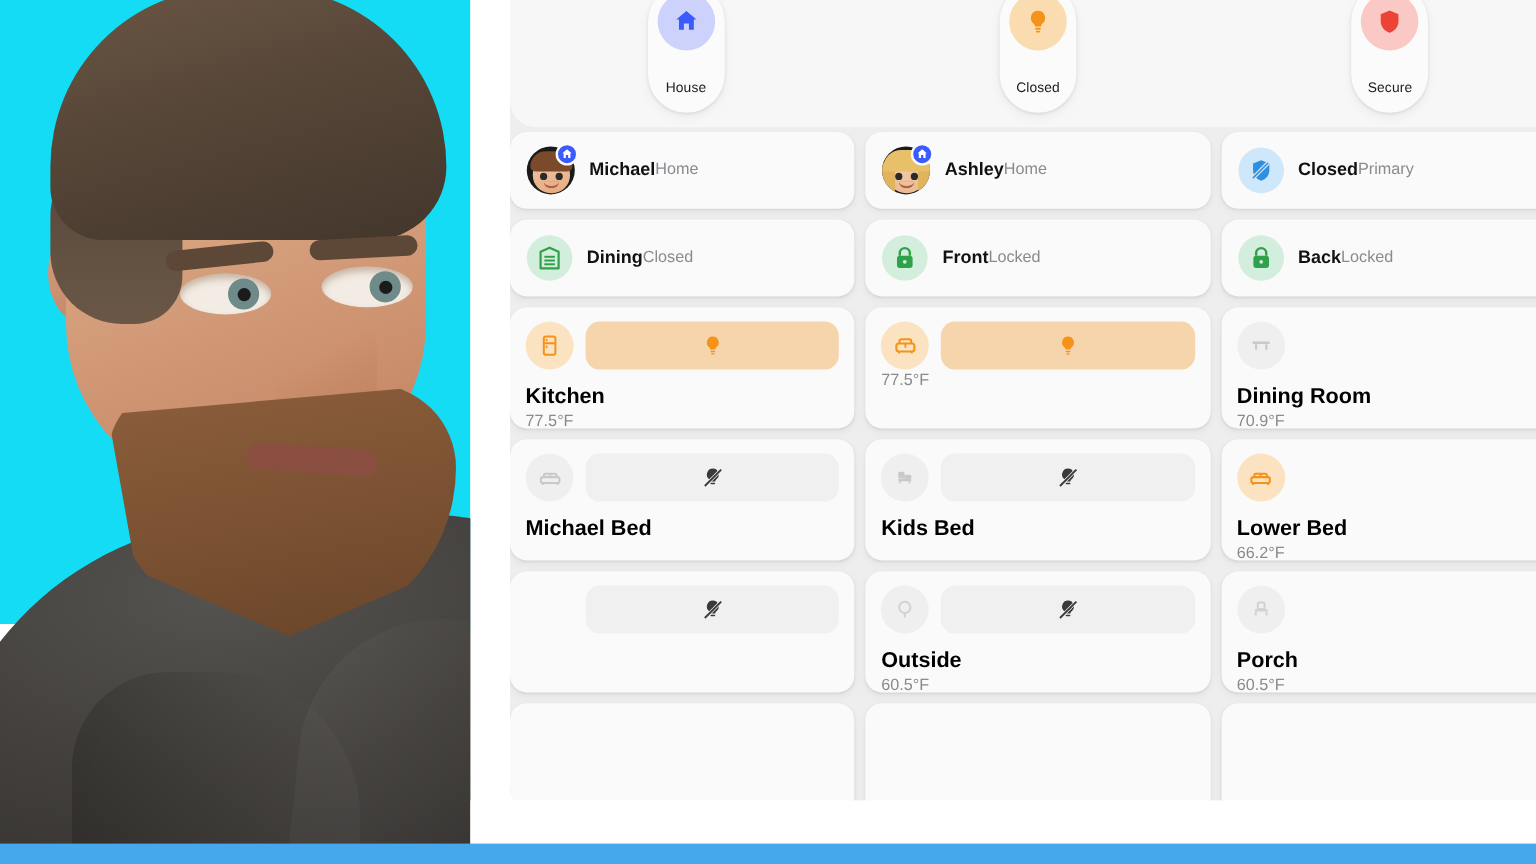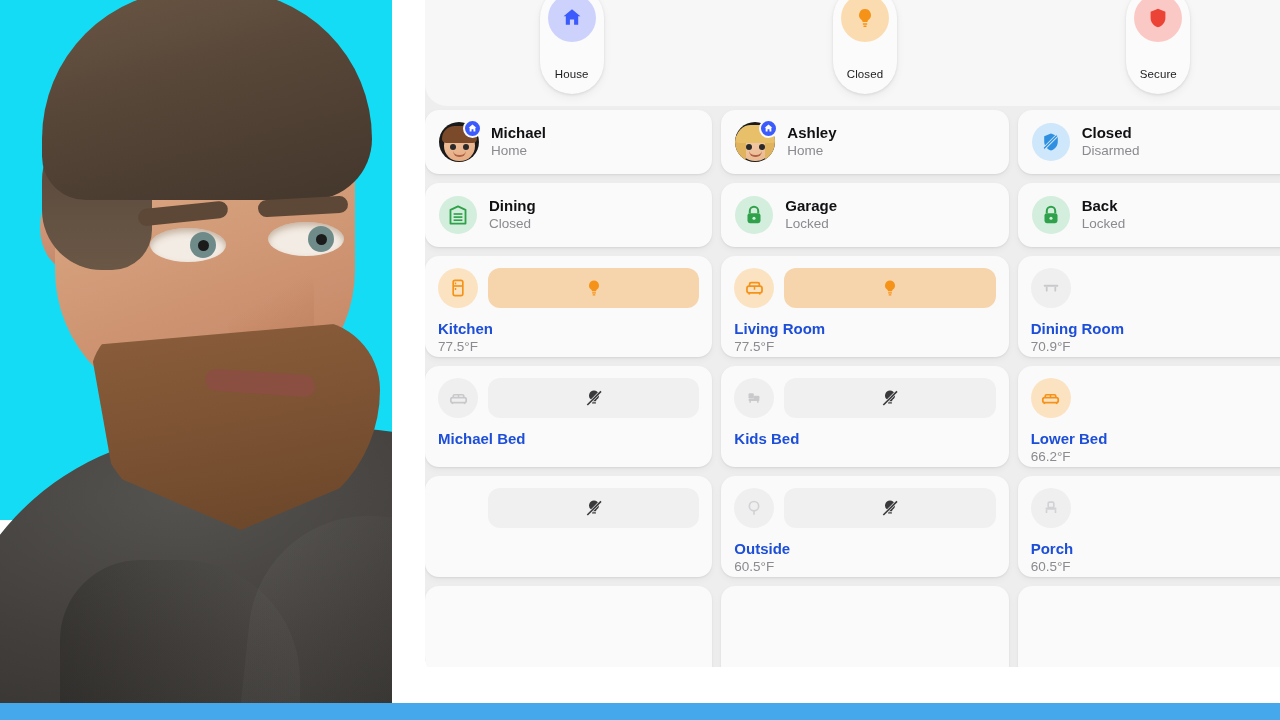--- a/index.html
+++ b/index.html
@@ -149,21 +149,21 @@
     border-radius:14px;
     box-shadow:0 1px 2px rgba(0,0,0,.07), 0 3px 7px rgba(0,0,0,.045);
   }
   .card.status{
     height:64px; display:flex; align-items:center; padding:0 14px; gap:12px;
   }
   .st-ico{
     width:38px; height:38px; border-radius:50%; flex:0 0 38px;
     display:flex; align-items:center; justify-content:center;
   }
-  .st-text{ display:flex; flex-direction:column; justify-content:center; }
+  .st-text{ display:flex; flex-direction:row; justify-content:center; }
   .st-name{ font-size:15px; font-weight:700; color:#111113; line-height:1.22; }
   .st-sub{ font-size:13.5px; color:#8a8a8f; line-height:1.25; }
 
   .card.avatar-card{ height:64px; display:flex; align-items:center; padding:0 14px; gap:12px; }
   .av-wrap{ position:relative; width:40px; height:40px; flex:0 0 40px; }
   .av-circle{
     width:40px; height:40px; border-radius:50%;
     background:#1a1a1a; overflow:hidden; position:relative;
     display:flex; align-items:flex-end; justify-content:center;
   }
@@ -207,21 +207,21 @@
   }
   .room-ico.on{ background:#fbe3c2; }
   .room-ico.off{ background:#efeff0; }
   .light-pill{
     flex:1; height:40px; border-radius:12px;
     display:flex; align-items:center; justify-content:center;
   }
   .light-pill.on{ background:#f6d5ad; }
   .light-pill.off{ background:#f0f0f1; }
   .room-name{
-    margin-top:12px; font-size:15px; font-weight:700; color:#1d4ed8; line-height:1.2;
+    margin-top:12px; font-size:18px; font-weight:700; color:#000000; line-height:1.2;
   }
   .room-temp{ font-size:13.5px; color:#8a8a8f; margin-top:1px; line-height:1.2; }
 
   
   #blue-bar{
     position:absolute; left:0; bottom:0; width:1280px; height:17px;
     background:#45a8ec; z-index:40;
   }
   #bottom-white{
     position:absolute; left:392px; bottom:17px; width:888px; height:36px;
@@ -315,21 +315,21 @@
 
     <div class="card status">
       <div class="st-ico" style="background:#cfe7fa">
         <svg width="22" height="22" viewBox="0 0 24 24">
           <path d="M12 2.8 4.6 5.8v6c0 4.5 3.1 8.3 7.4 9.5 4.3-1.2 7.4-5 7.4-9.5v-6Z" fill="#2f8fe0"></path>
           <rect x="3.1" y="18.6" width="21" height="2.5" rx="1.25" transform="rotate(-45 3.1 18.6)" fill="#2f8fe0" stroke="#cfe7fa" stroke-width="1.1"></rect>
         </svg>
       </div>
       <div class="st-text">
         <div class="st-name">Closed</div>
-        <div class="st-sub">Disarmed</div>
+        <div class="st-sub">Primary</div>
       </div>
     </div>
 
     <div class="card status">
       <div class="st-ico" style="background:#d3eedc">
         <svg width="22" height="22" viewBox="0 0 24 24">
           <path d="M12 2.6 3.8 6.4v15h16.4v-15Z" fill="none" stroke="#2fa14a" stroke-width="2" stroke-linejoin="round"></path>
           <rect x="7.2" y="10" width="9.6" height="1.8" fill="#2fa14a"></rect>
           <rect x="7.2" y="13.4" width="9.6" height="1.8" fill="#2fa14a"></rect>
           <rect x="7.2" y="16.8" width="9.6" height="1.8" fill="#2fa14a"></rect>
@@ -343,21 +343,21 @@
 
     <div class="card status">
       <div class="st-ico" style="background:#d3eedc">
         <svg width="22" height="22" viewBox="0 0 24 24">
           <path d="M7.4 10V7.6a4.6 4.6 0 0 1 9.2 0V10" fill="none" stroke="#2fa14a" stroke-width="2.2"></path>
           <rect x="4.9" y="10" width="14.2" height="11" rx="2.6" fill="#2fa14a"></rect>
           <circle cx="12" cy="15.5" r="1.7" fill="#d3eedc"></circle>
         </svg>
       </div>
       <div class="st-text">
-        <div class="st-name">Garage</div>
+        <div class="st-name">Front</div>
         <div class="st-sub">Locked</div>
       </div>
     </div>
 
     <div class="card status">
       <div class="st-ico" style="background:#d3eedc">
         <svg width="22" height="22" viewBox="0 0 24 24">
           <path d="M7.4 10V7.6a4.6 4.6 0 0 1 9.2 0V10" fill="none" stroke="#2fa14a" stroke-width="2.2"></path>
           <rect x="4.9" y="10" width="14.2" height="11" rx="2.6" fill="#2fa14a"></rect>
           <circle cx="12" cy="15.5" r="1.7" fill="#d3eedc"></circle>
@@ -403,21 +403,20 @@
           </svg>
         </div>
         <div class="light-pill on">
           <svg width="20" height="20" viewBox="0 0 24 24">
             <path d="M12 3a6 6 0 0 0-3.4 10.9c.6.45.9 1 .9 1.7v.4h5v-.4c0-.7.3-1.25.9-1.7A6 6 0 0 0 12 3Z" fill="#f59218"></path>
             <rect x="9.6" y="17.2" width="4.8" height="1.5" rx=".75" fill="#f59218"></rect>
             <rect x="10.3" y="19.6" width="3.4" height="1.4" rx=".7" fill="#f59218"></rect>
           </svg>
         </div>
       </div>
-      <div class="room-name">Living Room</div>
       <div class="room-temp">77.5°F</div>
     </div>
 
     <div class="card room">
       <div class="room-top">
         <div class="room-ico off">
           <svg width="20" height="20" viewBox="0 0 24 24">
             <rect x="3.2" y="8" width="17.6" height="2.4" rx="1.2" fill="#c9c9cc"></rect>
             <rect x="5.8" y="10.4" width="2.1" height="6" rx="1" fill="#c9c9cc"></rect>
             <rect x="16.1" y="10.4" width="2.1" height="6" rx="1" fill="#c9c9cc"></rect>

